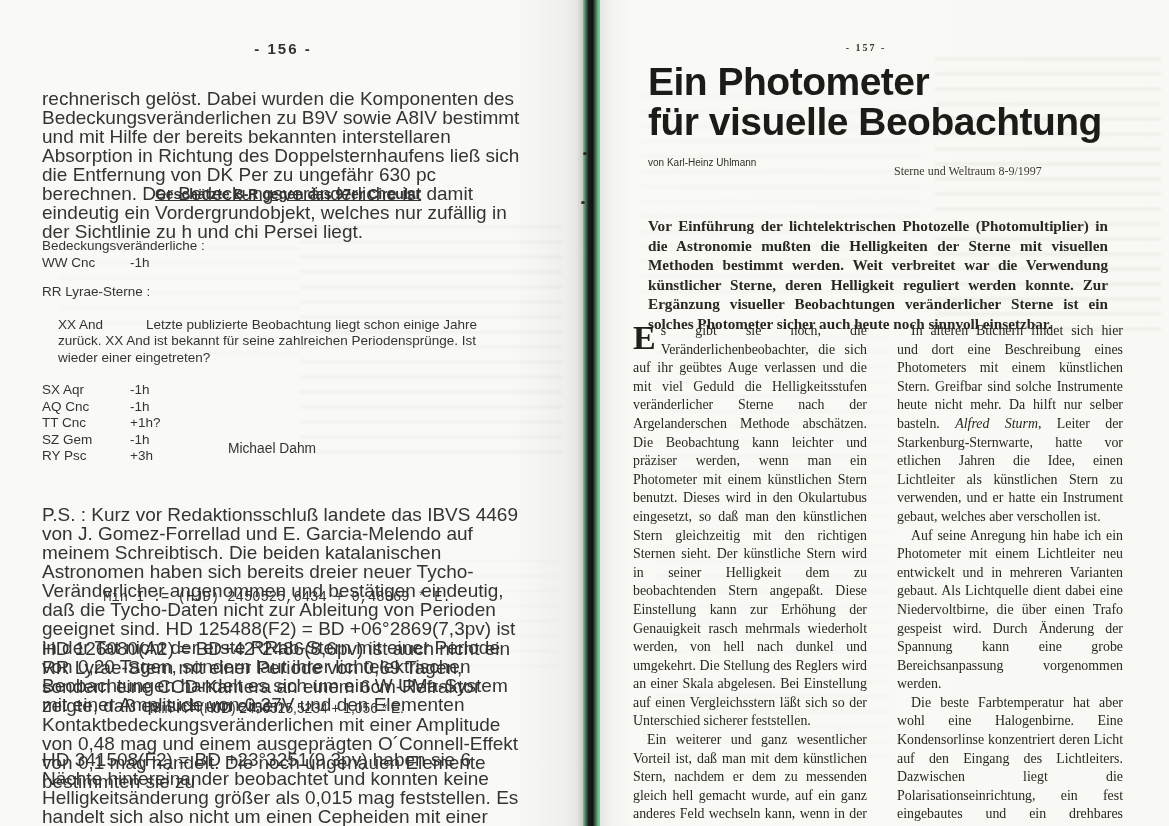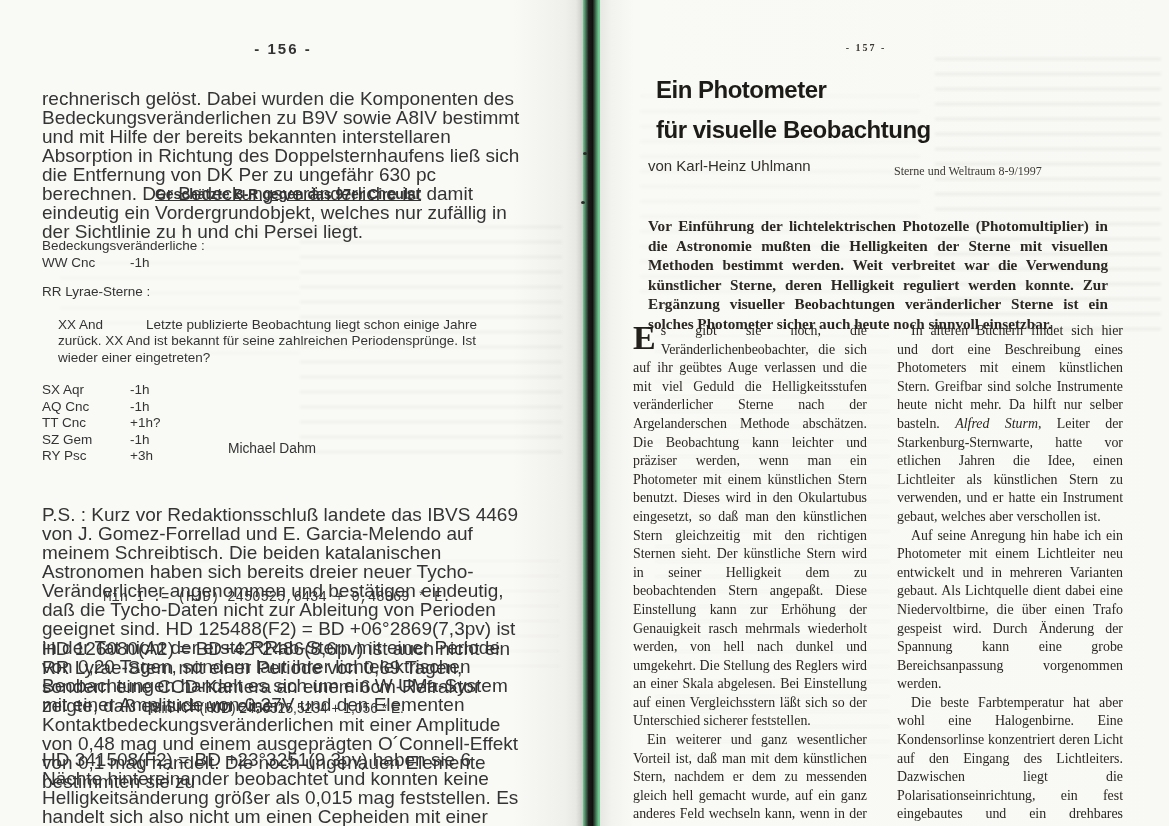--- a/index.html
+++ b/index.html
@@ -30,24 +30,24 @@
   .signature{position:absolute;top:441px;left:42px;width:460px;text-align:center;font-size:13.8px;}
   .lp-ps{top:486px;}
   .formula{position:absolute;left:42px;width:470px;text-align:center;font-size:13.8px;}
   .formula1{top:590px;font-family:Liberation Mono, monospace;}
   .lp-hd126080{top:620px;}
   .formula2{top:701px;}
   .lp-hd341508{top:731px;}
   
   .page-right{color:#2b2722;font-family:"Liberation Serif",serif;}
   .pageno-right{position:absolute;top:42px;left:196px;width:140px;text-align:center;font-size:10px;font-weight:bold;letter-spacing:2px;color:#3a362f;}
-  .rp-title{position:absolute;top:62px;left:48px;margin:8px;width:500px;
-    font-family:"Liberation Sans",sans-serif;font-weight:800;font-size:24px;line-height:40px;
+  .rp-title{position:absolute;top:62px;left:48px;margin:0;width:500px;
+    font-family:"Liberation Sans",sans-serif;font-weight:800;font-size:39px;line-height:40px;
     letter-spacing:-.5px;color:#1d1b17;}
-  .rp-byline{position:absolute;top:157px;left:48px;font-family:"Liberation Sans",sans-serif;font-size:15px;color:#33302a;}
+  .rp-byline{position:absolute;top:157px;left:48px;font-family:"Liberation Sans",sans-serif;font-size:10px;color:#33302a;}
   .rp-source{position:absolute;top:164px;left:294px;font-size:12px;color:#3d3a33;}
   .rp-lead{position:absolute;top:201px;left:48px;width:460px;font-size:15.2px;line-height:19.5px;text-align:justify;font-weight:bold;}
   .rp-col{position:absolute;top:322px;font-size:13.9px;line-height:18.6px;text-align:justify;}
   .rp-col p{margin:0;}
   .rp-col p.indent{text-indent:14px;}
   .col1{left:33px;width:234px;}
   .col2{left:297px;width:226px;}
   .dropcap{float:left;font-size:34px;line-height:28px;font-weight:bold;padding:2px 5px 0 0;color:#23201b;}
   
   .ghost{position:absolute;pointer-events:none;filter:blur(1.8px);

